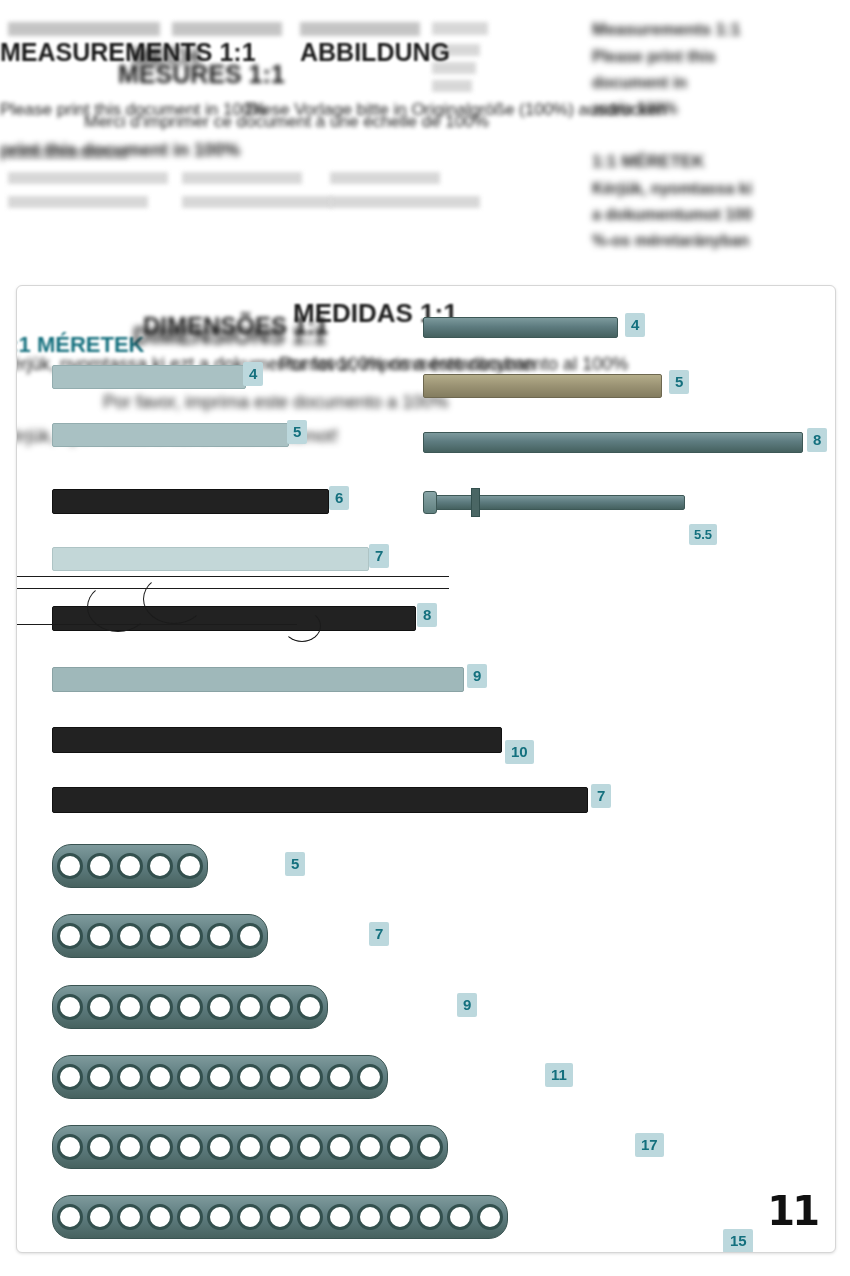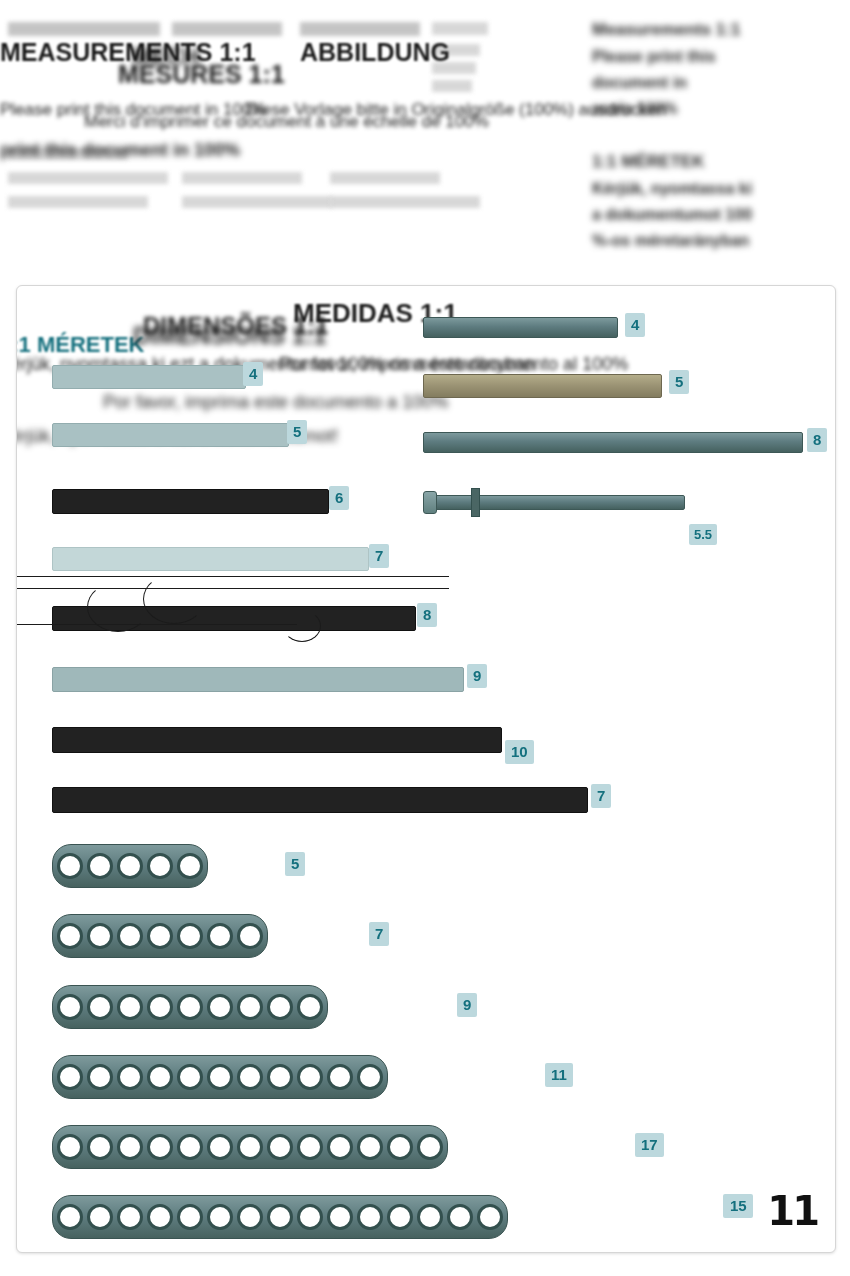--- a/index.html
+++ b/index.html
@@ -362,17 +362,17 @@
         <div class="hole"></div>
         <div class="hole"></div>
         <div class="hole"></div>
         <div class="hole"></div>
         <div class="hole"></div>
         <div class="hole"></div>
         <div class="hole"></div>
         <div class="hole"></div>
         <div class="hole"></div>
       </div>
-    <div class="hl" style="left:706px; top:908px;padding-left:7px;">15</div>
+    <div class="hl" style="left:706px; top:943px;padding-left:7px;">15</div>
 
     <div id="page-num">11</div>
   </div>
 </div>
 
 </body></html>

